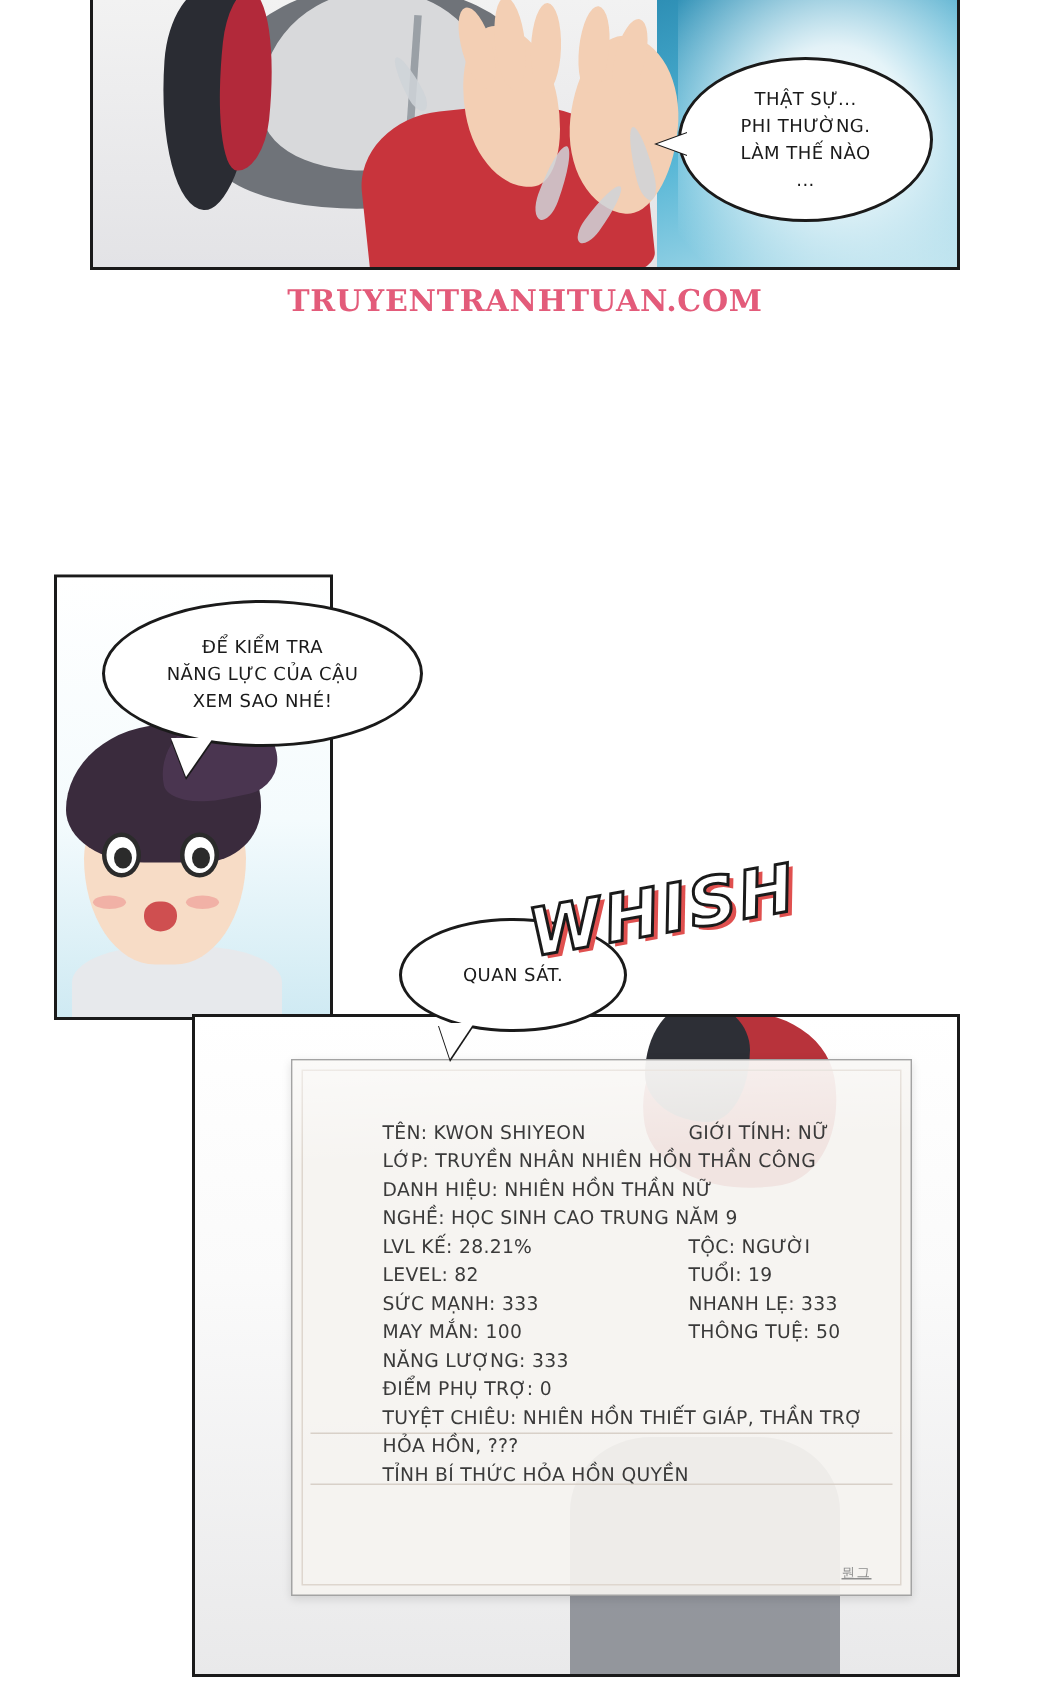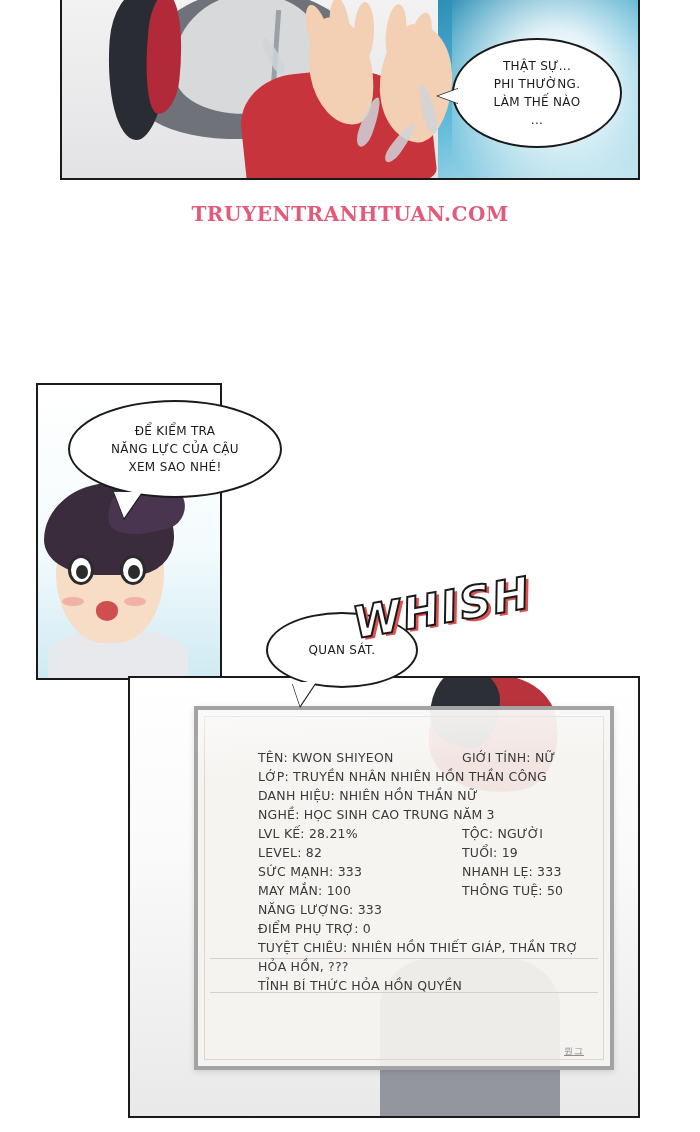--- a/index.html
+++ b/index.html
@@ -158,21 +158,21 @@
     width: 0; height: 0;
     border-top: 8px solid transparent;
     border-bottom: 8px solid transparent;
     border-right: 22px solid #ffffff;
     filter: drop-shadow(-2px 0 0 #1a1a1a);
   }
 
   
   .watermark {
     position: absolute;
-    left: 0; top: 202px;
+    left: 0; top: 188px;
     width: 700px;
     text-align: center;
     font-family: "DejaVu Serif", serif;
     font-size: 20px;
     letter-spacing: 0.5px;
     color: #e35b7a;
     font-weight: 600;
   }
 
   
@@ -333,21 +333,21 @@
     filter: drop-shadow(0 2px 0 #1a1a1a);
   }
 
   .status-window {
     position: absolute;
     left: 194px;
     top: 706px;
     width: 412px;
     height: 356px;
     background: rgba(245,243,240,0.92);
-    border: 4px solid #a3a3a3;
+    border: 1px solid #a3a3a3;
     box-shadow: 0 2px 6px rgba(0,0,0,0.12);
     z-index: 20;
     overflow: hidden;
   }
   .status-window::before {
     content: "";
     position: absolute;
     inset: 6px;
     border: 1px solid #ded6ce;
     pointer-events: none;
@@ -477,21 +477,21 @@
   </div>
 
   <div class="status-window">
     <div class="sheen"></div>
     <div class="hairline hl1"></div>
     <div class="hairline hl2"></div>
     <div class="stat-list" id="stat-list">
         <div class="stat-row"><span class="stat-col-a">TÊN: KWON SHIYEON</span><span class="stat-col-b">GIỚI TÍNH: NỮ</span></div>
         <div class="stat-row full"><span class="stat-col-a">LỚP: TRUYỀN NHÂN NHIÊN HỒN THẦN CÔNG</span></div>
         <div class="stat-row full"><span class="stat-col-a">DANH HIỆU: NHIÊN HỒN THẦN NỮ</span></div>
-        <div class="stat-row full"><span class="stat-col-a">NGHỀ: HỌC SINH CAO TRUNG NĂM 3</span></div>
+        <div class="stat-row full"><span class="stat-col-a">NGHỀ: HỌC SINH CAO TRUNG NĂM 9</span></div>
         <div class="stat-row"><span class="stat-col-a">LVL KẾ: 28.21%</span><span class="stat-col-b">TỘC: NGƯỜI</span></div>
         <div class="stat-row"><span class="stat-col-a">LEVEL: 82</span><span class="stat-col-b">TUỔI: 19</span></div>
         <div class="stat-row"><span class="stat-col-a">SỨC MẠNH: 333</span><span class="stat-col-b">NHANH LẸ: 333</span></div>
         <div class="stat-row"><span class="stat-col-a">MAY MẮN: 100</span><span class="stat-col-b">THÔNG TUỆ: 50</span></div>
         <div class="stat-row full"><span class="stat-col-a">NĂNG LƯỢNG: 333</span></div>
         <div class="stat-row full"><span class="stat-col-a">ĐIỂM PHỤ TRỢ: 0</span></div>
         <div class="stat-row full"><span class="stat-col-a">TUYỆT CHIÊU: NHIÊN HỒN THIẾT GIÁP, THẦN TRỢ</span></div>
         <div class="stat-row full"><span class="stat-col-a">HỎA HỒN, ???</span></div>
         <div class="stat-row full"><span class="stat-col-a">TỈNH BÍ THỨC HỎA HỒN QUYỀN</span></div>
       </div>

